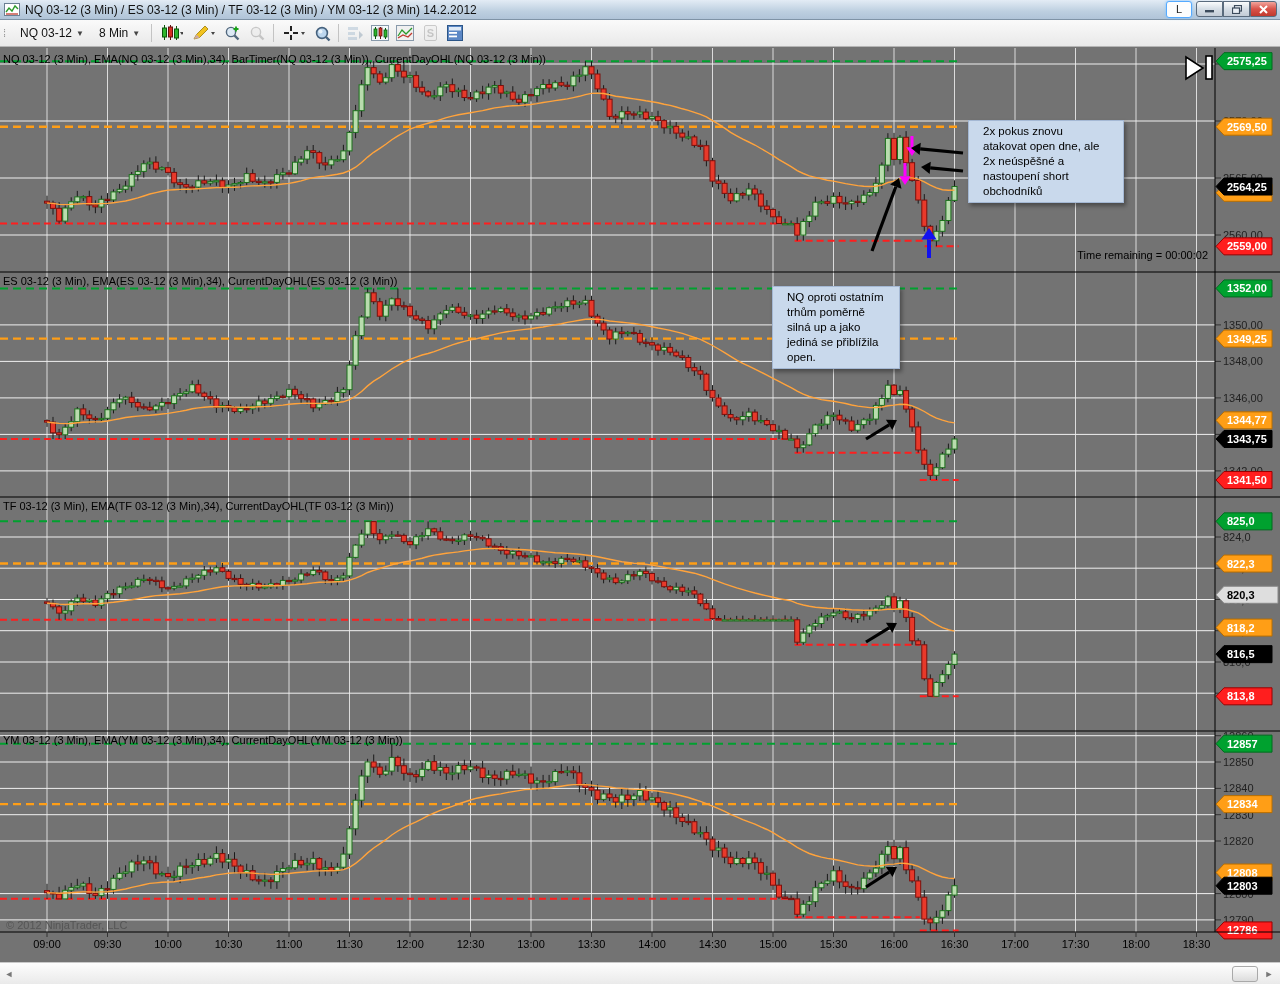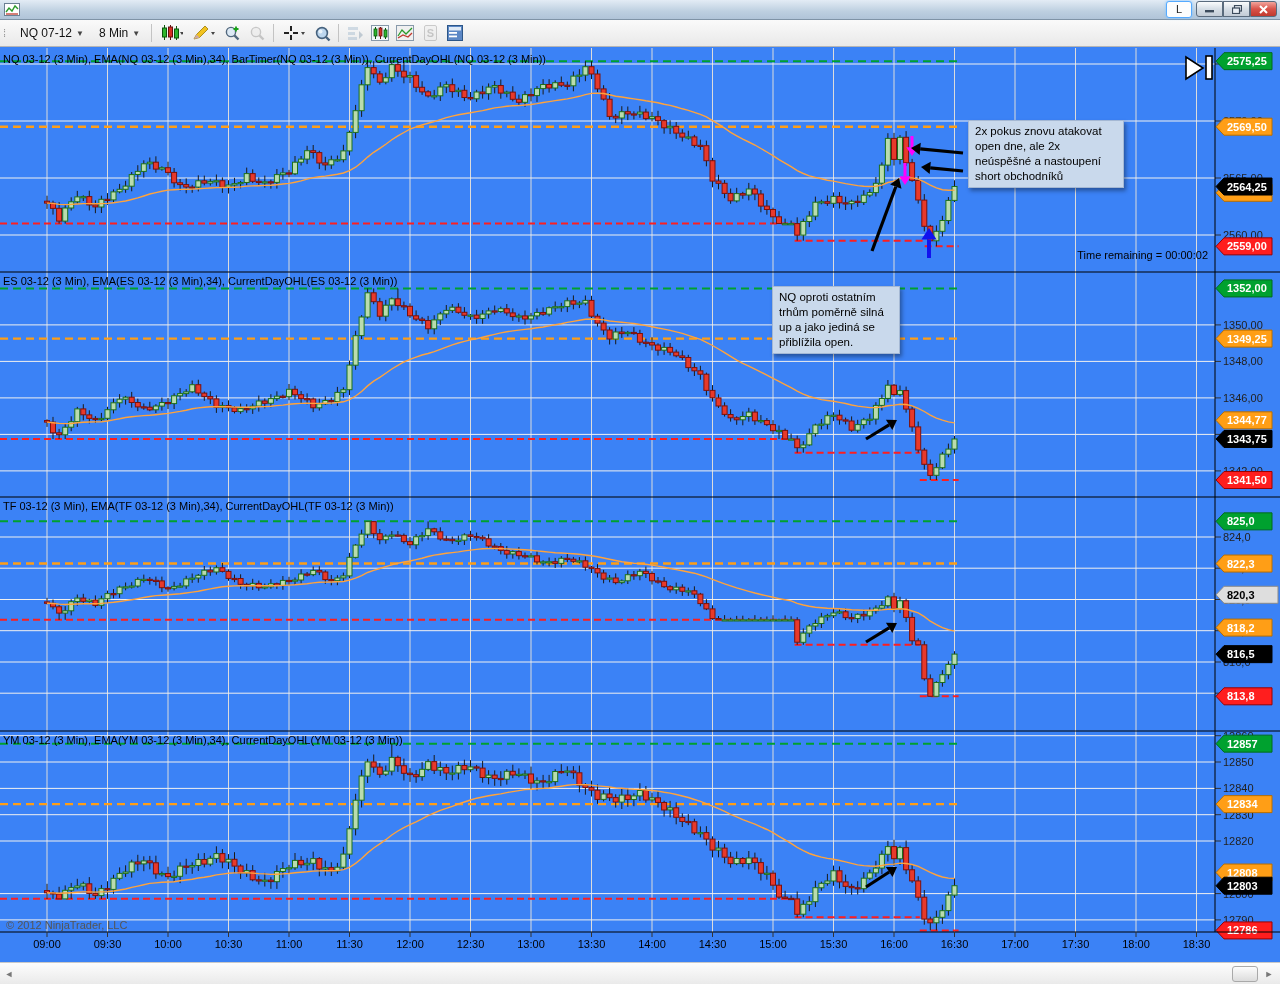--- a/index.html
+++ b/index.html
@@ -27,44 +27,45 @@
   .grip { color:#9a9a9a; font-size:11px; letter-spacing:-1px; width:6px; line-height:8px; margin:0 3px 0 1px; }
   .tb-btn { height:22px; display:flex; align-items:center; padding:0 6px; border:1px solid transparent; border-radius:2px;
     font-size:12px; color:#111; cursor:default; }
   .tb-btn .caret { font-size:8px; color:#444; margin-left:4px; }
   .tb-icon { width:24px; height:22px; display:flex; align-items:center; justify-content:center; border:1px solid transparent; border-radius:2px; }
   .tb-icon.drop { width:31px; }
   .tb-icon.disabled { opacity:.42; }
   .tb-sep { width:1px; height:18px; background:#c3c3c3; margin:0 3px; }
 
   
-  .chart-area { position:relative; width:1280px; height:915px; background:#3b82f6; }
+  .chart-area { position:relative; width:1280px; height:915px; background:#737373; }
   .chart-area svg.main { position:absolute; left:0; top:0; }
   svg text { font-family:"Liberation Sans",sans-serif; }
   .note { position:absolute; background:#c9d9ec; border:1px solid #a4b8d4; box-shadow:2px 3px 4px rgba(0,0,0,.35);
-    font-size:11.5px; line-height:1.3; color:#000; padding:3px 6px; z-index:5; }
+    font-size:11.5px; line-height:1.3; color:#000; padding:3px 14px; z-index:5; }
 
   
   .hscroll { position:relative; height:22px; background:linear-gradient(#fdfdfd,#eaeaea); border-top:1px solid #c9c9c9; }
   .hs-btn { position:absolute; top:3px; width:14px; height:16px; display:flex; align-items:center; justify-content:center;
     color:#777; font-size:9px; }
   .hs-thumb { position:absolute; top:3px; width:26px; height:16px; background:linear-gradient(#fcfcfc,#dcdcdc);
     border:1px solid #a9a9a9; border-radius:3px; }
 </style>
 </head>
 <body>
 
 <div class="window">
 
   <div class="titlebar">
     <svg class="app-icon" viewBox="0 0 16 13">
       <rect x="0.5" y="0.5" width="15" height="12" fill="#fff" stroke="#6b7f93"></rect>
       <polyline points="2,9 5,5 8,8 11,3 14,6" fill="none" stroke="#2a9a2a" stroke-width="1.4"></polyline>
       <line x1="2" y1="11" x2="14" y2="11" stroke="#c03a2e" stroke-width="1.3"></line>
     </svg>
+    <span class="title-text">NQ 03-12 (3 Min) / ES 03-12 (3 Min) / TF 03-12 (3 Min) / YM 03-12 (3 Min)  14.2.2012</span>
     <div class="win-controls">
       <div class="link-btn">L</div>
       <div class="winbtn-group">
         <div class="winbtn min">
           <svg width="9" height="8">
               <rect x="0" y="5" width="9" height="2.4" fill="#3c4b5c"></rect>
             </svg>
         </div>
         <div class="winbtn">
           <svg width="10" height="9">
@@ -77,21 +78,21 @@
             <path d="M1,1 L8,8 M8,1 L1,8" stroke="#fff" stroke-width="2"></path>
           </svg>
         </div>
       </div>
     </div>
   </div>
 
   <div class="toolbar">
     <div class="grip">⁞</div>
     <div class="tb-btn">
-      <span>NQ 07-12</span>
+      <span>NQ 03-12</span>
       <span class="caret">▼</span>
     </div>
     <div class="tb-btn">
       <span>8 Min</span>
       <span class="caret">▼</span>
     </div>
     <div class="tb-sep"></div>
 
     <div class="tb-icon drop">
       <svg width="22" height="16">

